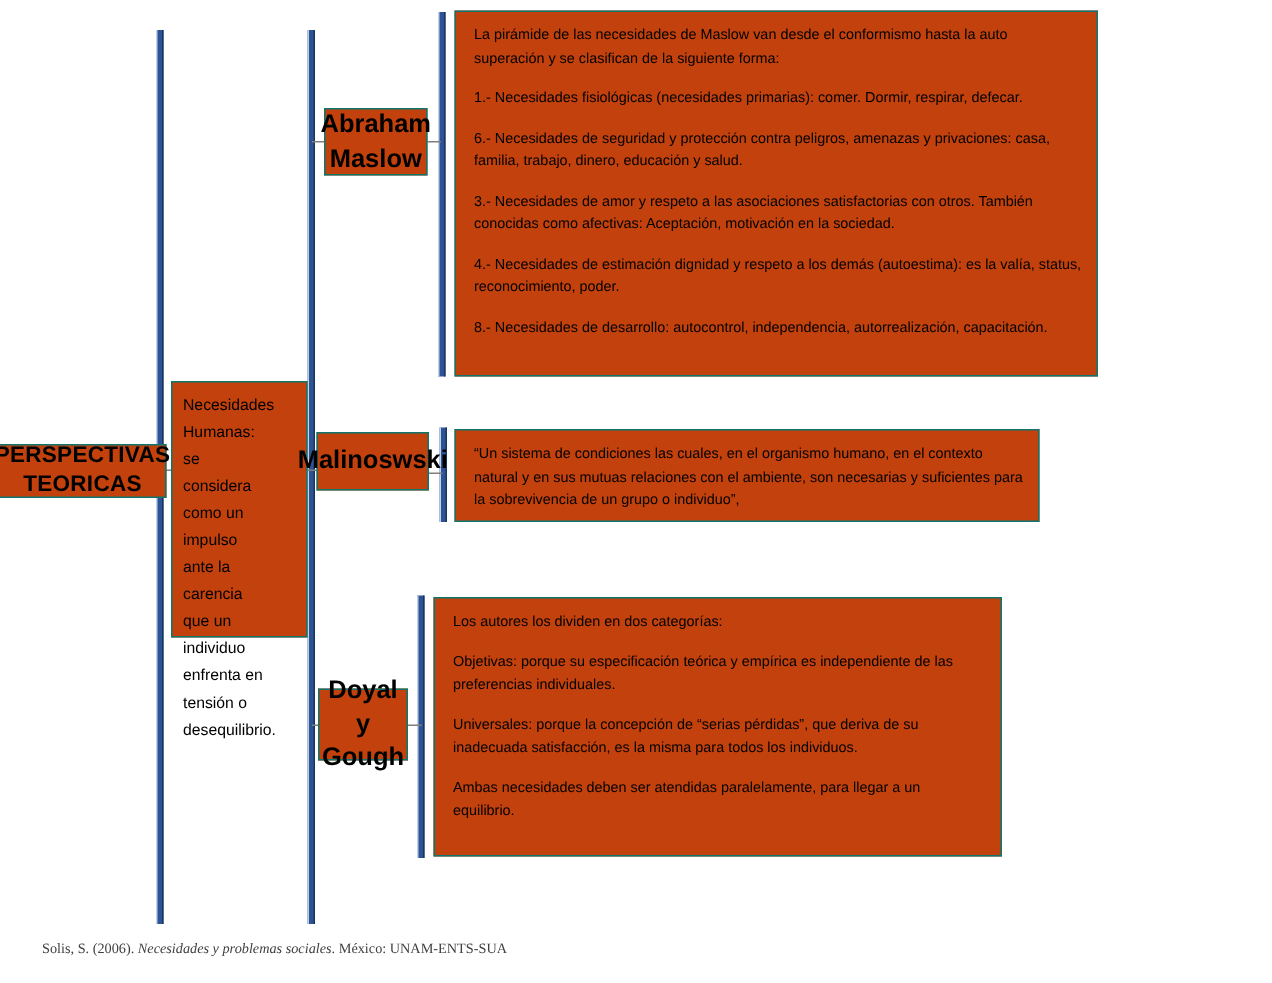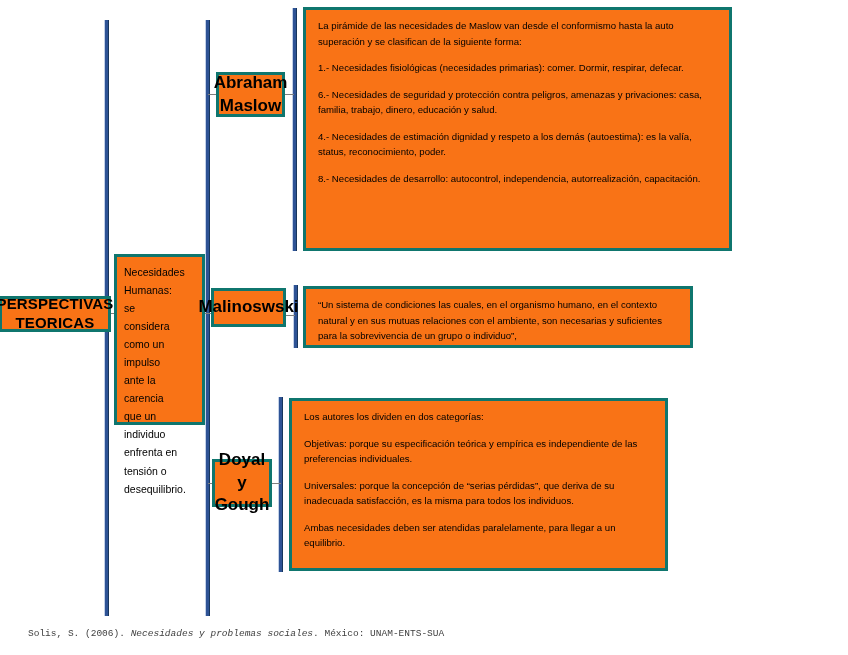--- a/index.html
+++ b/index.html
@@ -35,22 +35,22 @@
     position: absolute;
     border-color: #7F7F7F;
     border-style: solid;
     box-sizing: border-box;
   }
 
   
   .box {
     position: absolute;
     box-sizing: border-box;
-    background: #f97316;
-    border: 3px solid #0f766e;
+    background: #c2410c;
+    border: 1px solid #0f766e;
   }
 
   
   .root-box {
     display: flex;
     align-items: center;
     justify-content: center;
     text-align: center;
     font-weight: bold;
     font-size: 15px;
@@ -93,21 +93,21 @@
     margin-bottom: 0;
   }
 
   
   .citation {
     position: absolute;
     left: 28px;
     top: 628px;
     font-size: 9.5px;
     color: #3F3F3F;
-    font-family: Liberation Mono, monospace;
+    font-family: Liberation Serif, serif;
     white-space: nowrap;
   }
   .citation .it {
     font-style: italic;
   }
 </style>
 </head>
 <body>
 
 <div class="canvas">
@@ -145,20 +145,21 @@
   </div>
 
   <div class="box name-box" style="left:216px; top:72px; width:69px; height:45px;">
     <span>Abraham Maslow</span>
   </div>
 
   <div class="box content-box" style="left:303px; top:7px; width:429px; height:244px;">
     <p>La pirámide de las necesidades de Maslow van desde el conformismo hasta la auto superación y se clasifican de la siguiente forma:</p>
     <p>1.- Necesidades fisiológicas (necesidades primarias): comer. Dormir, respirar, defecar.</p>
     <p>6.- Necesidades de seguridad y protección contra peligros, amenazas y privaciones: casa, familia, trabajo, dinero, educación y salud.</p>
+    <p>3.- Necesidades de amor y respeto a las asociaciones satisfactorias con otros. También conocidas como afectivas: Aceptación, motivación en la sociedad.</p>
     <p>4.- Necesidades de estimación  dignidad y respeto a los demás (autoestima): es la valía, status, reconocimiento, poder.</p>
     <p>8.- Necesidades de desarrollo: autocontrol, independencia, autorrealización, capacitación.</p>
   </div>
 
   <div class="box name-box" style="left:211px; top:288px; width:75px; height:39px;">
     <span>Malinoswski</span>
   </div>
 
   <div class="box content-box" style="left:303px; top:286px; width:390px; height:62px;">
     <p>“Un sistema de condiciones las cuales, en el organismo humano, en el contexto natural y en sus mutuas relaciones con el ambiente, son necesarias y suficientes para la sobrevivencia de un grupo o individuo”,</p>

